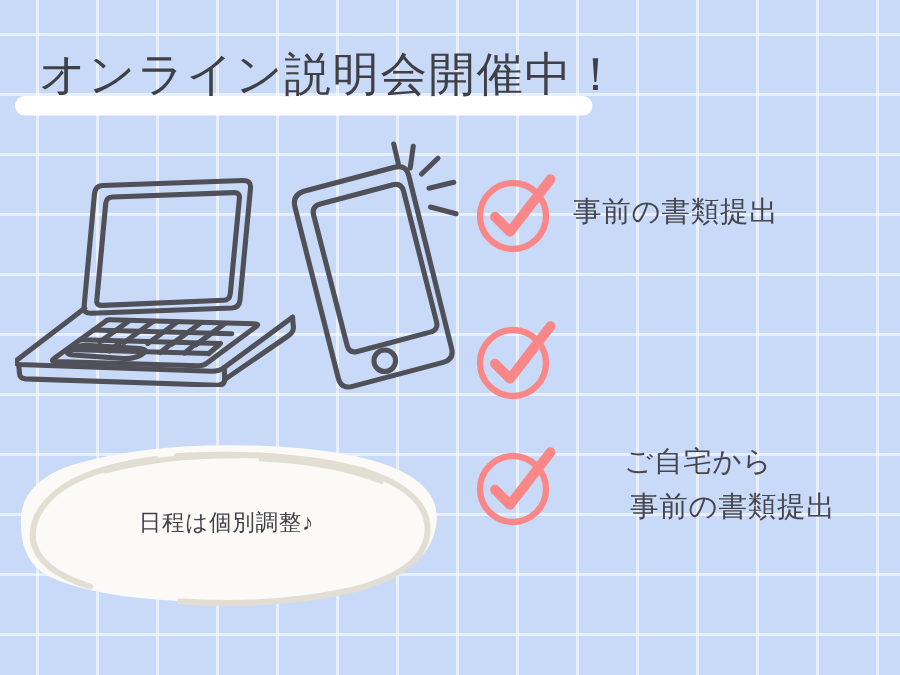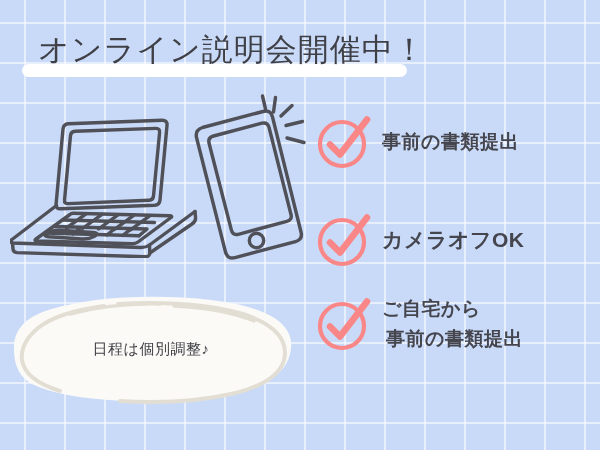--- a/index.html
+++ b/index.html
@@ -22,21 +22,21 @@
       linear-gradient(to right, rgba(255,255,255,0.55) 2px, transparent 2px),
       linear-gradient(to bottom, rgba(255,255,255,0.55) 2px, transparent 2px);
     background-size: 40px 40px;
     background-position: 24px 22px;
     overflow: hidden;
   }
 
   
   #title-block {
     position: absolute;
-    left: 20px;
+    left: 8px;
     top: 28px;
     width: 420px;
     height: 56px;
   }
   #title-highlight {
     position: absolute;
     left: 2px;
     top: 36px;
     width: 385px;
     height: 13px;
@@ -80,36 +80,36 @@
     width: 280px;
   }
   .check-row {
     position: absolute;
     left: 0;
     display: flex;
     align-items: center;
   }
   .check-row.row-0 { top: 6px; }
   .check-row.row-1 { top: 104px; }
-  .check-row.row-2 { top: 186px; }
+  .check-row.row-2 { top: 186px; gap: 34px; }
 
   .check-icon {
     width: 56px;
     height: 56px;
     flex: 0 0 56px;
     position: relative;
     margin-right: 10px;
   }
   .check-label {
     font-size: 19px;
     line-height: 30px;
     color: #45454e;
     letter-spacing: 0.5px;
     white-space: nowrap;
-    font-weight: 700;
+    font-weight: 400;
   }
   .check-label .l2 { display: block; padding-left: 4px; }
   .check-row.row-1 .check-label { font-size: 21px; }
 
   
   #note-bubble {
     position: absolute;
     left: 8px;
     top: 292px;
     width: 286px;
@@ -202,23 +202,20 @@
       </div>
     </div>
 
     <div class="check-row row-1">
       <div class="check-icon">
         <svg viewBox="0 0 56 56" width="56" height="56" fill="none" stroke="#fa8787" stroke-width="4.2" stroke-linecap="round" stroke-linejoin="round">
           <circle cx="26" cy="30" r="22"></circle>
           <path d="M14 30.5 L24 40.5 L51 5.5" stroke-width="6.6"></path>
         </svg>
       </div>
-      <div class="check-label">
-        <span>カメラオフOK</span>
-      </div>
     </div>
 
     <div class="check-row row-2">
       <div class="check-icon">
         <svg viewBox="0 0 56 56" width="56" height="56" fill="none" stroke="#fa8787" stroke-width="4.2" stroke-linecap="round" stroke-linejoin="round">
           <circle cx="26" cy="30" r="22"></circle>
           <path d="M14 30.5 L24 40.5 L51 5.5" stroke-width="6.6"></path>
         </svg>
       </div>
       <div class="check-label">

